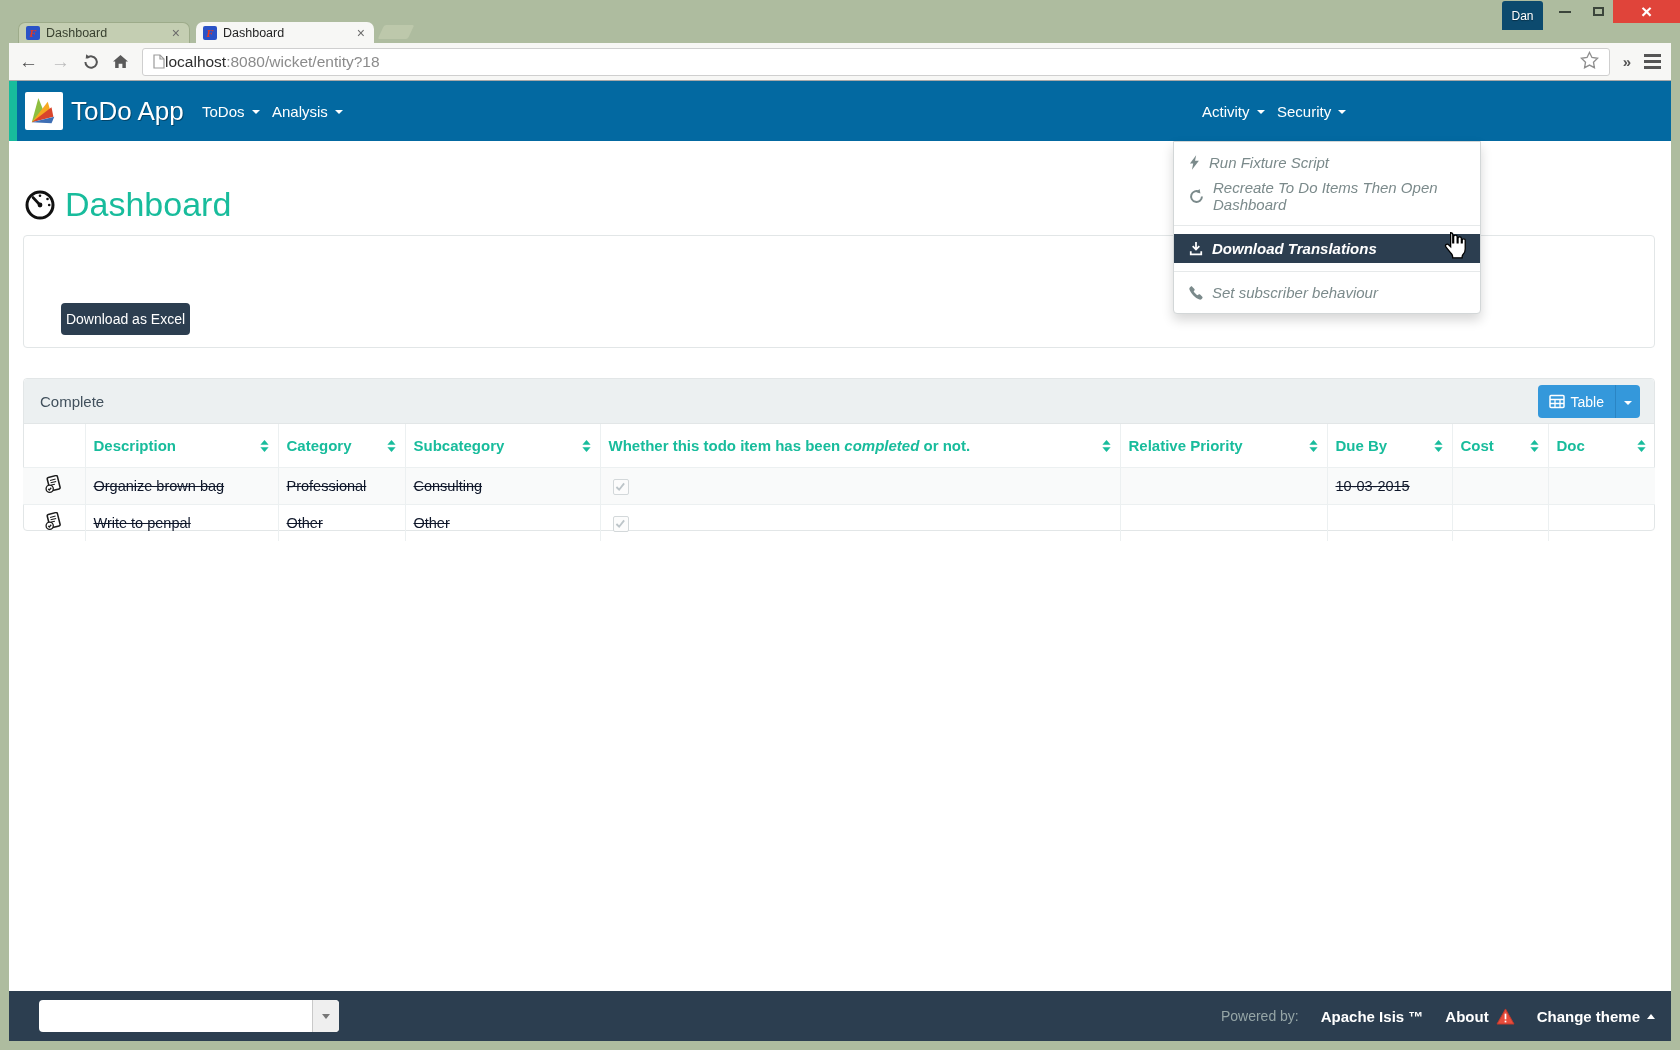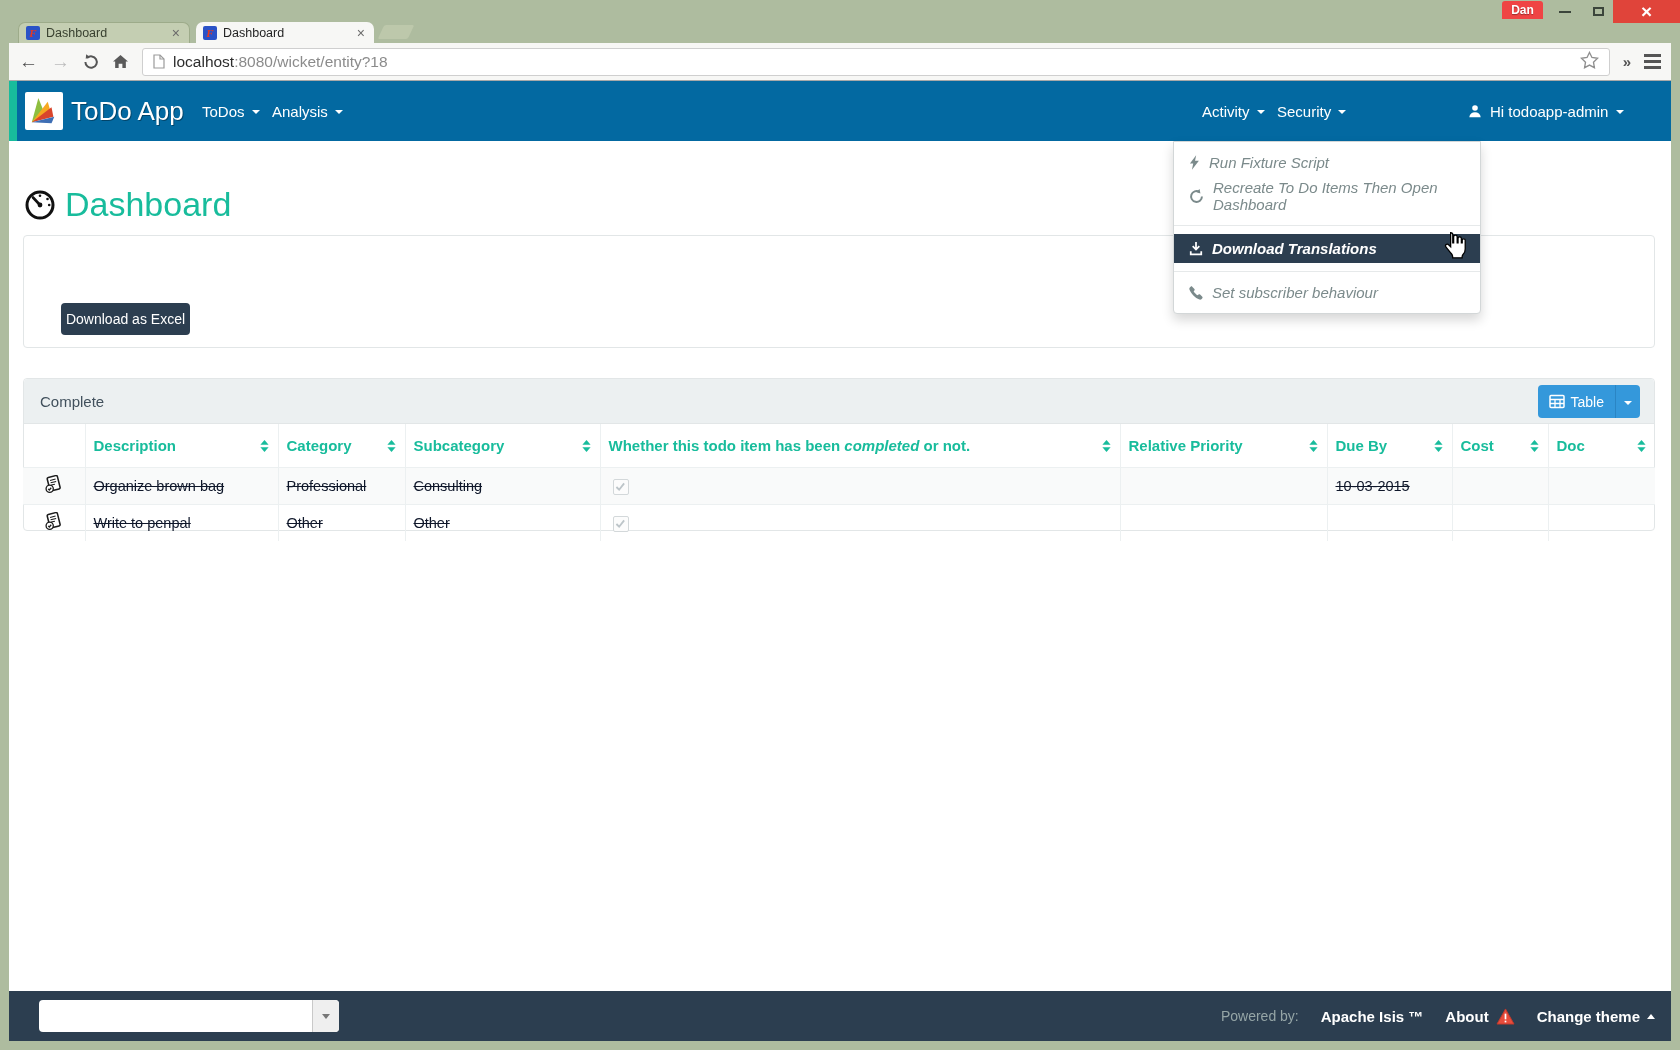--- a/index.html
+++ b/index.html
@@ -1,21 +1,21 @@
 <!DOCTYPE html>
 <html><head>
 <meta charset="utf-8">
 <style>
   *{box-sizing:border-box;margin:0;padding:0}
   body{font-family:"Liberation Sans",sans-serif}
   #screen{position:relative;width:1680px;height:1050px;background:#aebc9f;overflow:hidden}
 
   
-  #dan-badge{position:absolute;left:1502px;top:1px;width:41px;height:18px;background:#ef4444;
-    border-radius:3px 3px 0 0;color:#fff;font-weight:bold;font-size:12px;display:flex;
+  #dan-badge{position:absolute;left:1502px;top:1px;width:41px;height:29px;background:#0c4a6e;
+    border-radius:3px 3px 0 0;color:#fff;font-weight:normal;font-size:12px;display:flex;
     align-items:center;justify-content:center;text-shadow:0 1px 1px rgba(0,0,0,.35)}
   .win-btn{position:absolute;top:0;height:23px;display:flex;align-items:center;justify-content:center;cursor:default}
   #btn-min{left:1548px;width:33px}
   #btn-max{left:1583px;width:30px}
   #btn-close{left:1613px;width:67px;background:#e0443a;color:#fff;font-size:19px;font-weight:bold}
   .glyph-min{width:12px;border-bottom:2px solid #3b453b}
   .glyph-max{width:11px;height:9px;border:2px solid #3b453b}
 
   
   .tab{position:absolute;top:22px;height:21px;border-radius:7px 7px 0 0;display:flex;align-items:center;
@@ -30,21 +30,21 @@
   #newtab{position:absolute;left:381px;top:25px;width:30px;height:14px;background:#bdc8ab;
     border-radius:2px;transform:skewX(-25deg)}
 
   
   #toolbar{position:absolute;left:9px;top:43px;width:1662px;height:38px;background:#f7f7f5;
     border-bottom:1px solid #a9a9a9;display:flex;align-items:center;padding:0 10px;gap:13px;z-index:2}
   .tb-ico{display:flex;align-items:center;justify-content:center}
   #nav-back{font-size:19px;color:#4f4f4f}
   #nav-fwd{font-size:19px;color:#bcbcbc}
   #urlbar{flex:1;height:28px;background:#fff;border:1px solid #cfcfcf;border-radius:3px;
-    display:flex;align-items:center;padding:0 10px;font-size:15.5px;gap:8px}
+    display:flex;align-items:center;padding:0 10px;font-size:15.5px;}
   #url-host{color:#2d2d2d}
   #url-rest{color:#8b8b8b}
   #url-star{margin-left:auto}
   #more-chevron{color:#555;font-size:15px;font-weight:bold}
   .hamburger{display:flex;flex-direction:column;gap:3px}
   .hamburger i{display:block;width:17px;height:3px;background:#555}
 
   
   #viewport{position:absolute;left:9px;top:81px;width:1662px;height:960px;background:#fff;overflow:hidden}
 
@@ -216,28 +216,20 @@
           <span class="caret"></span>
       </div>
       <div class="navlink" id="nl-activity">
         <span>Activity</span>
           <span class="caret"></span>
       </div>
       <div class="navlink" id="nl-security">
         <span>Security</span>
           <span class="caret"></span>
       </div>
-      <div class="navlink" id="nl-user">
-        <svg width="14" height="14" viewBox="0 0 16 16">
-            <circle cx="8" cy="4.5" r="3.2" fill="#fff"></circle>
-            <path d="M1.5 15c.4-3.6 3-5.6 6.5-5.6s6.1 2 6.5 5.6z" fill="#fff"></path>
-          </svg>
-        <span>Hi todoapp-admin</span>
-          <span class="caret"></span>
-      </div>
     </div>
 
     <div id="proto-menu">
       <div class="menu-item">
         <svg width="11" height="15" viewBox="0 0 12 16" fill="currentColor">
             <path d="M7.8 0L1 9.2h3.6L3.2 16l7.6-9.8H6.6z"></path>
           </svg>
         <span>Run Fixture Script</span>
       </div>
       <div class="menu-item">

